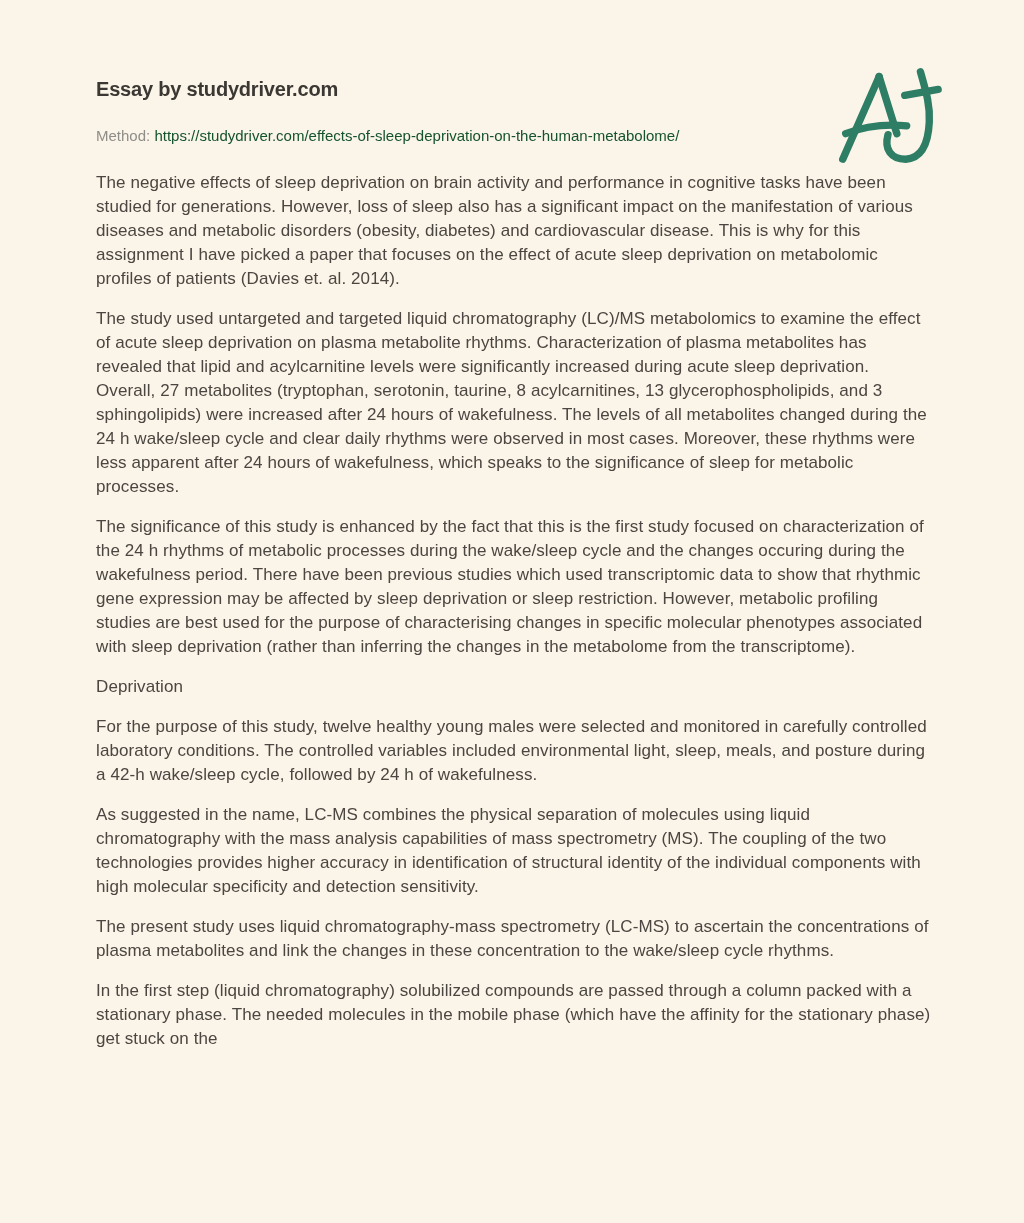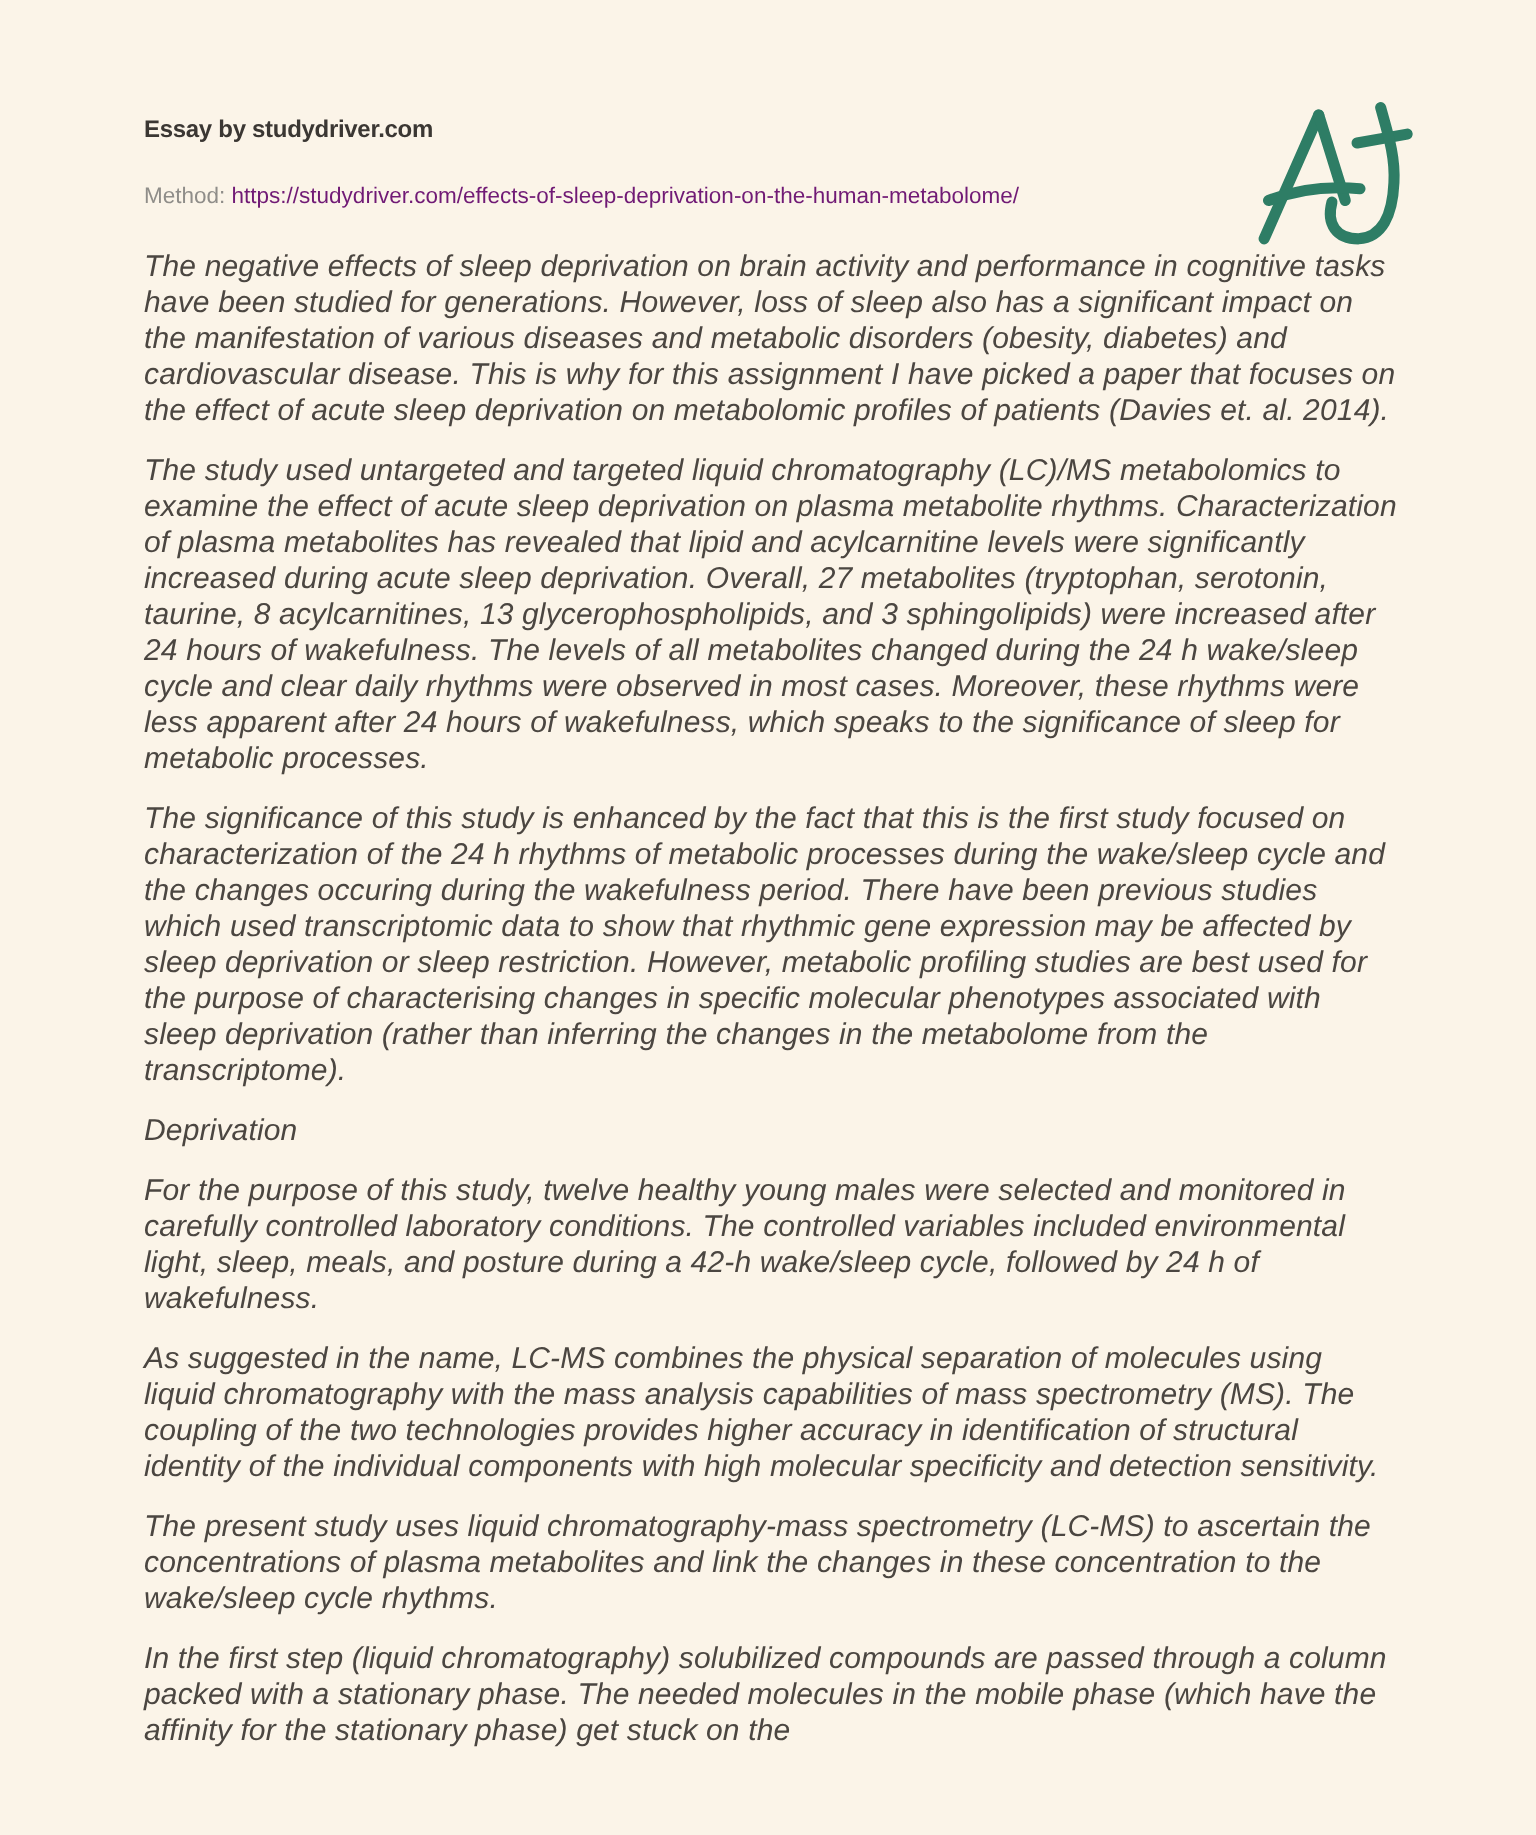--- a/index.html
+++ b/index.html
@@ -21,32 +21,32 @@
     left: 96px;
     top: 0;
     width: 836px;
   }
   .doc-header {
     position: relative;
     padding-top: 78px;
   }
   .doc-title {
     margin: 0;
-    font-size: 16px;
+    font-size: 20px;
     font-weight: bold;
     letter-spacing: -0.2px;
     color: #3b3733;
   }
   .source-line {
     margin: 26px 0 0 0;
     font-size: 15px;
     color: #8f8d89;
   }
   .source-line a {
-    color: #701a75;
+    color: #14532d;
     text-decoration: none;
   }
   .logo {
     position: absolute;
     left: 732px;  
     top: 55px;
     width: 118px;
     height: 118px;
   }
   .logo svg { width: 100%; height: 100%; }
@@ -56,26 +56,25 @@
     font-size: 30px;
     font-weight: bold;
     letter-spacing: -0.8px;
     color: #2e2b27;
   }
   .essay-body {
     margin-top: 27px;
   }
   .essay-body p, .essay-body h3 {
     margin: 0 0 16px 0;
-    font-size: 20px;
+    font-size: 17px;
     line-height: 24px;
     font-weight: normal;
     color: #4b4641;
     letter-spacing: 0.1px;
-    font-style: italic;
   }
 </style>
 </head>
 <body>
 
 <div class="page">
   <div class="content">
 
     <header class="doc-header">
       <h1 class="doc-title">Essay by studydriver.com</h1>

